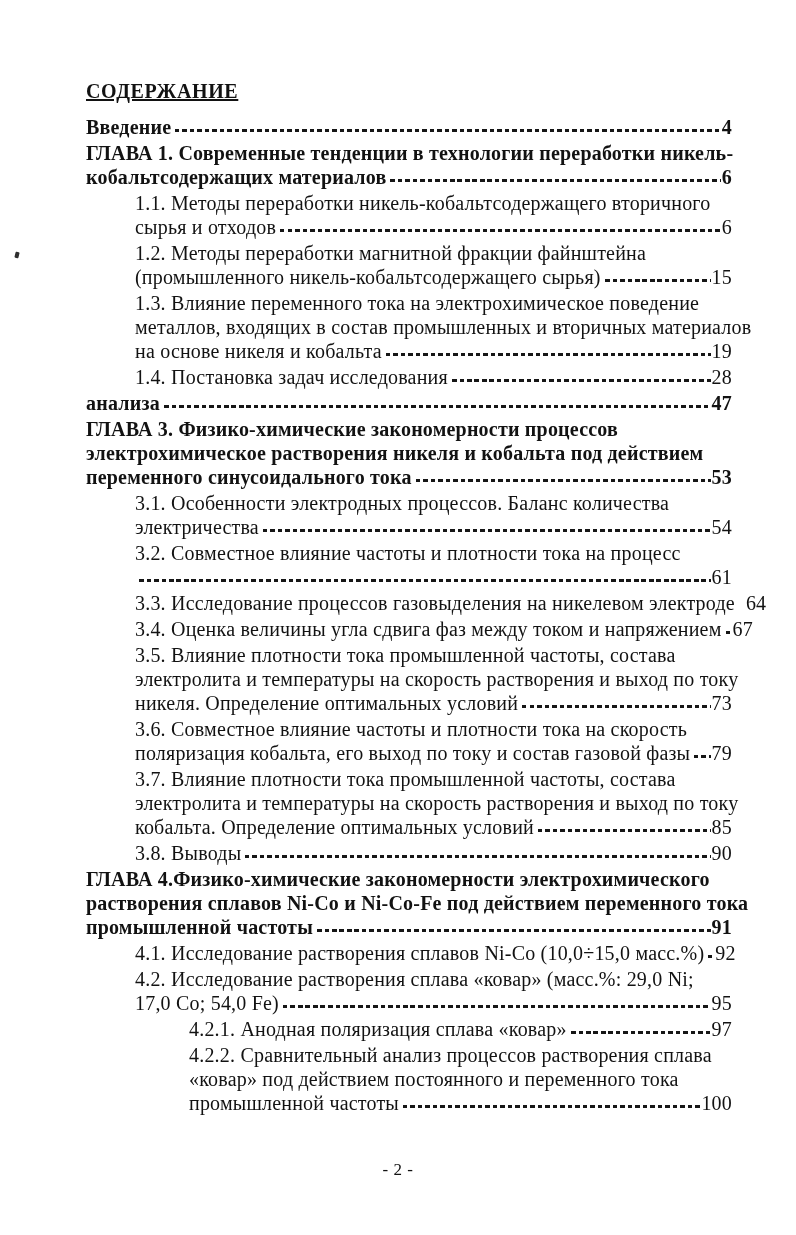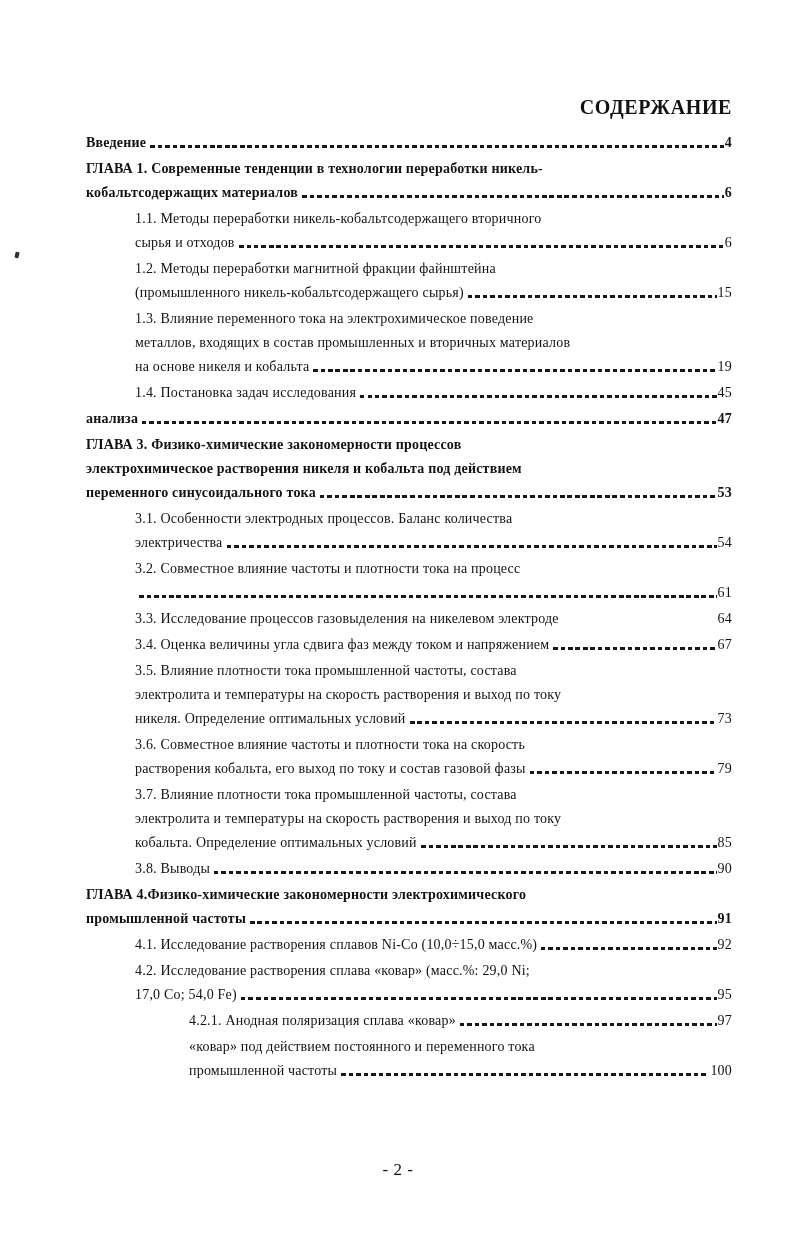--- a/index.html
+++ b/index.html
@@ -6,28 +6,28 @@
   body{
     width:796px;height:1235px;
     background:#ffffff;
     font-family:"Liberation Serif","DejaVu Serif",serif;
     color:#121212;
     position:relative;
     overflow:hidden;
   }
   .content{padding:78px 64px 0 86px}
   .doc-title{
-    font-size:20px;font-weight:bold;text-align:right;
-    letter-spacing:.6px;margin:16px 0 11px 0;line-height:26px;
+    font-size:20px;font-weight:bold;text-align:left;
+    letter-spacing:.6px;margin:0 0 11px 0;line-height:26px;text-decoration:underline;
   }
   .entry{margin-bottom:2px}
   .entry.lvl1{padding-left:49px}
   .entry.lvl2{padding-left:103px}
   .entry.bold{font-weight:bold}
-  .line{font-size:14px;line-height:24px;letter-spacing:.2px;white-space:nowrap}
+  .line{font-size:20px;line-height:24px;letter-spacing:.2px;white-space:nowrap}
   .line.last{display:flex}
   .txt{white-space:pre}
   .pg{white-space:pre}
   .leader{
     flex:1 1 auto;min-width:6px;align-self:flex-end;
     height:3px;margin:0 1px 7px 4px;
     background-image:repeating-linear-gradient(90deg,#161616 0 4.5px,transparent 4.5px 7.5px);
   }
   .leader.noleader{background:none}
   .page-footer{
@@ -84,21 +84,21 @@
         <div class="line last">
           <span class="txt">на основе никеля и кобальта</span>
           <span class="leader"></span>
           <span class="pg">19</span>
         </div>
       </div>
       <div class="entry lvl1">
         <div class="line last">
           <span class="txt">1.4. Постановка задач исследования</span>
           <span class="leader"></span>
-          <span class="pg">45</span>
+          <span class="pg">28</span>
         </div>
       </div>
       <div class="entry lvl0 bold">
         <div class="line last">
           <span class="txt">анализа</span>
           <span class="leader"></span>
           <span class="pg">47</span>
         </div>
       </div>
       <div class="entry lvl0 bold">
@@ -144,21 +144,21 @@
         <div class="line">электролита и температуры на скорость растворения и выход по току</div>
         <div class="line last">
           <span class="txt">никеля. Определение оптимальных условий</span>
           <span class="leader"></span>
           <span class="pg">73</span>
         </div>
       </div>
       <div class="entry lvl1">
         <div class="line">3.6. Совместное влияние частоты и плотности тока на скорость</div>
         <div class="line last">
-          <span class="txt">растворения кобальта, его выход по току и состав газовой фазы</span>
+          <span class="txt">поляризация кобальта, его выход по току и состав газовой фазы</span>
           <span class="leader"></span>
           <span class="pg">79</span>
         </div>
       </div>
       <div class="entry lvl1">
         <div class="line">3.7. Влияние плотности тока промышленной частоты, состава</div>
         <div class="line">электролита и температуры на скорость растворения и выход по току</div>
         <div class="line last">
           <span class="txt">кобальта. Определение оптимальных условий</span>
           <span class="leader"></span>
@@ -167,20 +167,21 @@
       </div>
       <div class="entry lvl1">
         <div class="line last">
           <span class="txt">3.8. Выводы</span>
           <span class="leader"></span>
           <span class="pg">90</span>
         </div>
       </div>
       <div class="entry lvl0 bold">
         <div class="line">ГЛАВА 4.Физико-химические закономерности электрохимического</div>
+        <div class="line">растворения сплавов Ni-Co и Ni-Co-Fe под действием переменного тока</div>
         <div class="line last">
           <span class="txt">промышленной частоты</span>
           <span class="leader"></span>
           <span class="pg">91</span>
         </div>
       </div>
       <div class="entry lvl1">
         <div class="line last">
           <span class="txt">4.1. Исследование растворения сплавов Ni-Co (10,0÷15,0 масс.%)</span>
           <span class="leader"></span>
@@ -196,20 +197,21 @@
         </div>
       </div>
       <div class="entry lvl2">
         <div class="line last">
           <span class="txt">4.2.1. Анодная поляризация сплава «ковар»</span>
           <span class="leader"></span>
           <span class="pg">97</span>
         </div>
       </div>
       <div class="entry lvl2">
+        <div class="line">4.2.2. Сравнительный анализ процессов растворения сплава</div>
         <div class="line">«ковар» под действием постоянного и переменного тока</div>
         <div class="line last">
           <span class="txt">промышленной частоты</span>
           <span class="leader"></span>
           <span class="pg">100</span>
         </div>
       </div>
     </div>
 </div>
 

